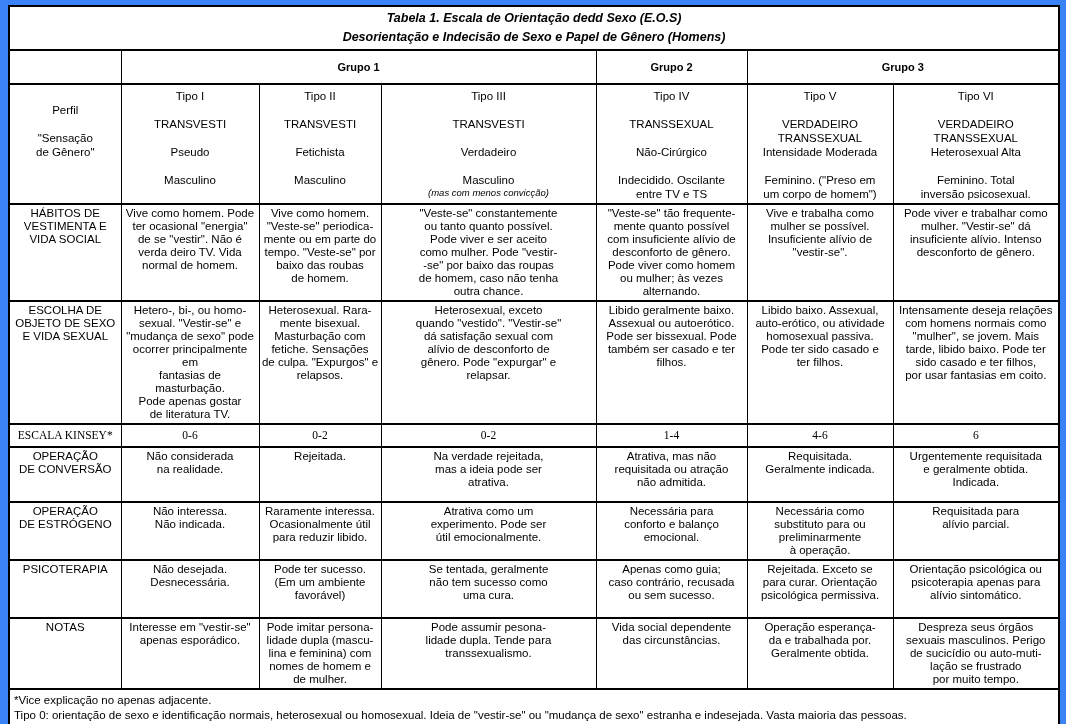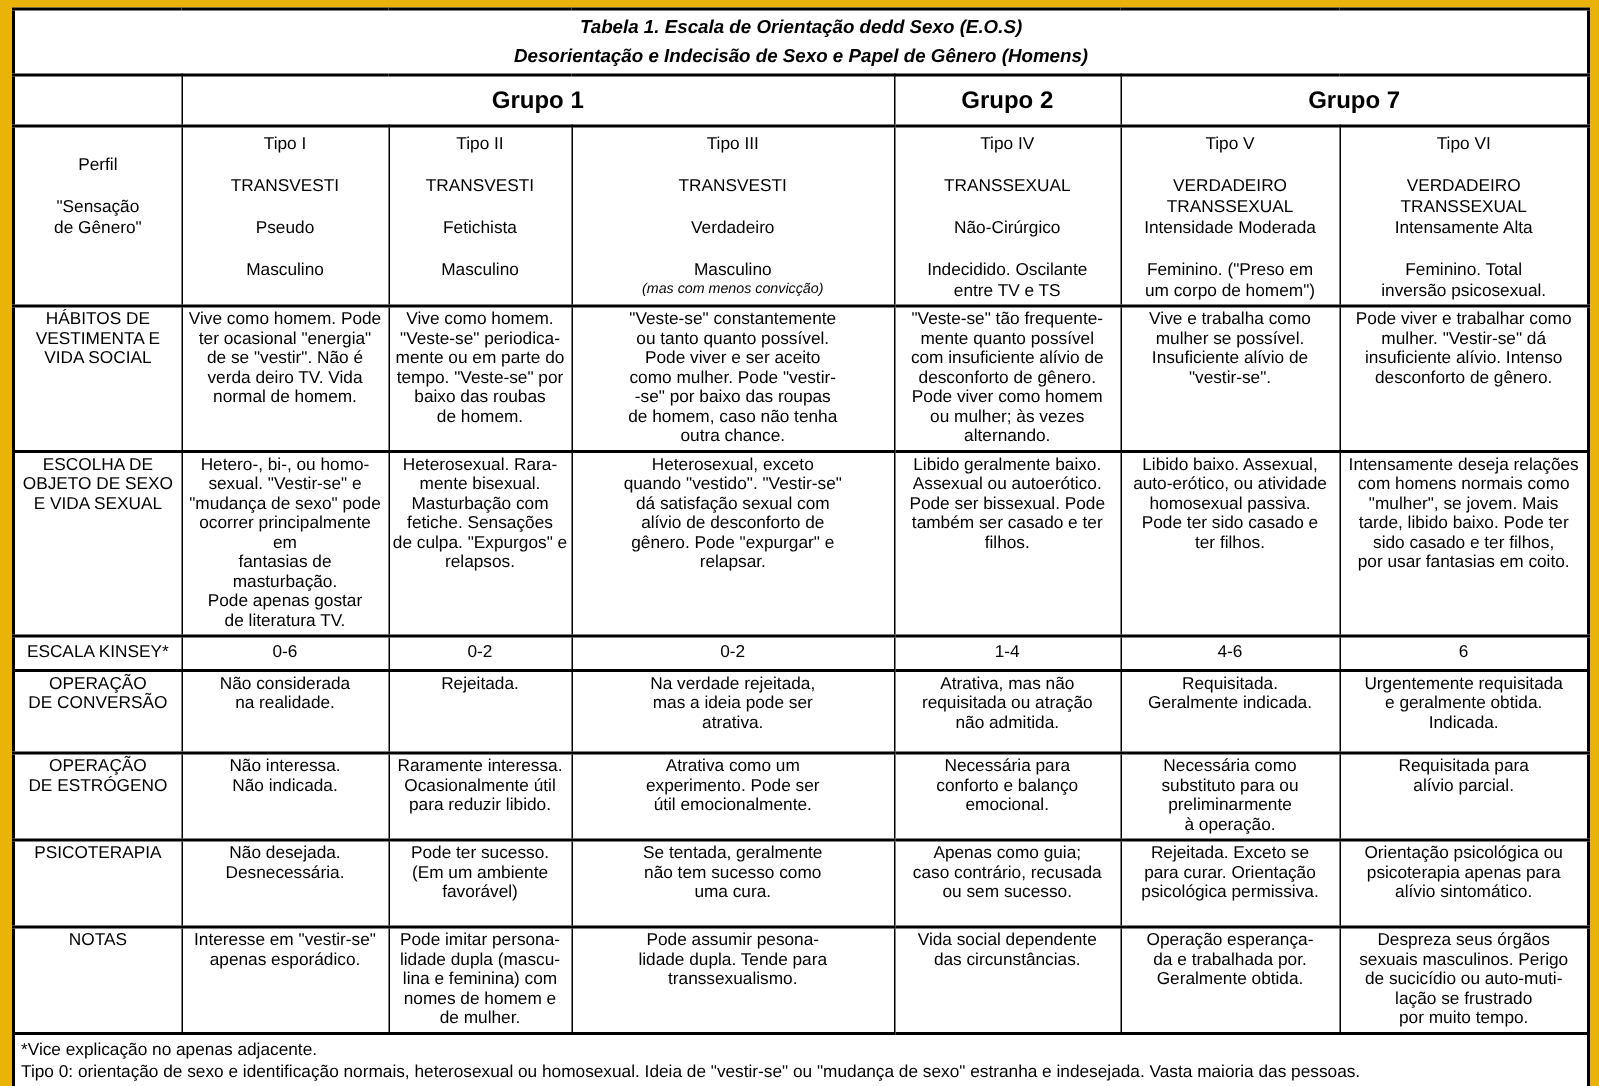--- a/index.html
+++ b/index.html
@@ -7,21 +7,21 @@
     padding: 0;
     background: #ffffff;
     font-family: "Liberation Sans", "DejaVu Sans", sans-serif;
     color: #000;
   }
   .page {
     width: 1066px;
     height: 724px;
     box-sizing: border-box;
     padding: 5px 8px 0 8px;
-    background: #eab308;
+    background: #3b82f6;
     overflow: hidden;
   }
   table.eos {
     border-collapse: collapse;
     table-layout: fixed;
     width: 1050px;
     background: #fff;
   }
   table.eos, table.eos td {
     border: 2px solid #000;
@@ -46,21 +46,21 @@
   .title-line {
     font-weight: bold;
     font-style: italic;
     font-size: 12.5px;
     line-height: 19px;
   }
   
   tr.group-row td {
     vertical-align: middle;
     font-weight: bold;
-    font-size: 16px;
+    font-size: 11px;
     line-height: 13px;
   }
   
   tr.type-row td {
     line-height: 14px;
     padding-top: 4px;
     margin-left: 35px;
   }
   .hdr-note {
     display: block;
@@ -70,20 +70,21 @@
     font-style: italic;
   }
   
   td.rowlabel {
     font-size: 11.5px;
     line-height: 13.5px;
   }
   tr.kinsey-row td {
     vertical-align: middle;
     padding: 1px 2px;
+    font-family: Liberation Serif, serif;
   }
   td.small {
     font-size: 10px;
     line-height: 11.5px;
     margin-top: 18px;
   }
   
   tr.foot-row td {
     text-align: left;
     white-space: normal;
@@ -116,21 +117,21 @@
       <td colspan="7">
         <div class="title-line">Tabela 1. Escala de Orientação dedd Sexo (E.O.S)</div>
         <div class="title-line">Desorientação e Indecisão de Sexo e Papel de Gênero (Homens)</div>
       </td>
     </tr>
 
     <tr class="group-row" style="height:34px">
       <td></td>
       <td colspan="3">Grupo 1</td>
       <td>Grupo 2</td>
-      <td colspan="2">Grupo 7</td>
+      <td colspan="2">Grupo 3</td>
     </tr>
 
     <tr class="type-row" style="height:120px">
       <td class="rowlabel">
 Perfil
 
 "Sensação
 de Gênero"</td>
       <td>Tipo I
 
@@ -166,21 +167,21 @@
 VERDADEIRO
 TRANSSEXUAL
 Intensidade Moderada
 
 Feminino. ("Preso em
 um corpo de homem")</td>
       <td>Tipo VI
 
 VERDADEIRO
 TRANSSEXUAL
-Intensamente Alta
+Heterosexual Alta
 
 Feminino. Total
 inversão psicosexual.</td>
     </tr>
 
     <tr style="height:88px">
       <td class="rowlabel">HÁBITOS DE
 VESTIMENTA E
 VIDA SOCIAL</td>
       <td>Vive como homem. Pode

